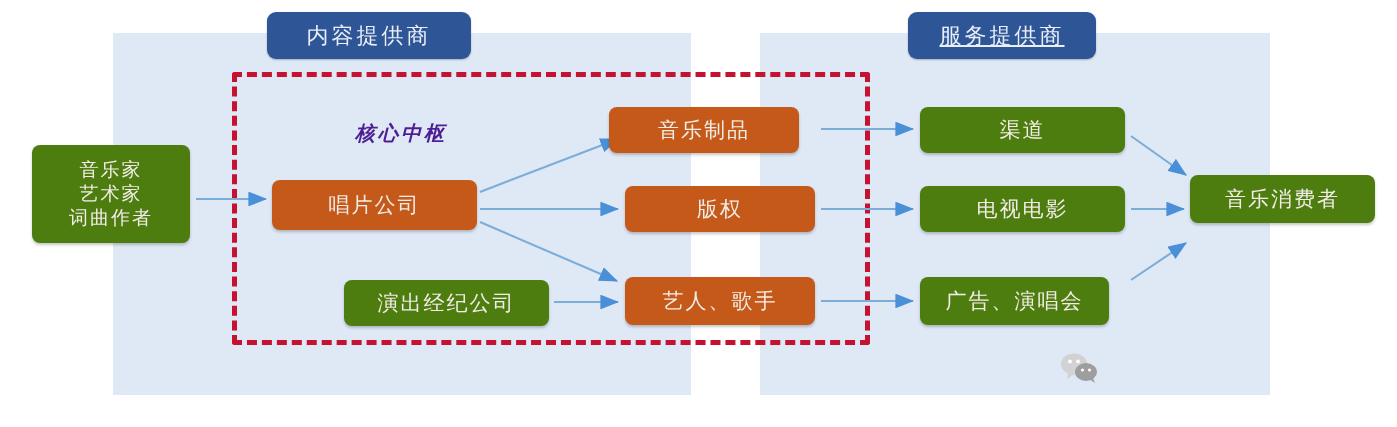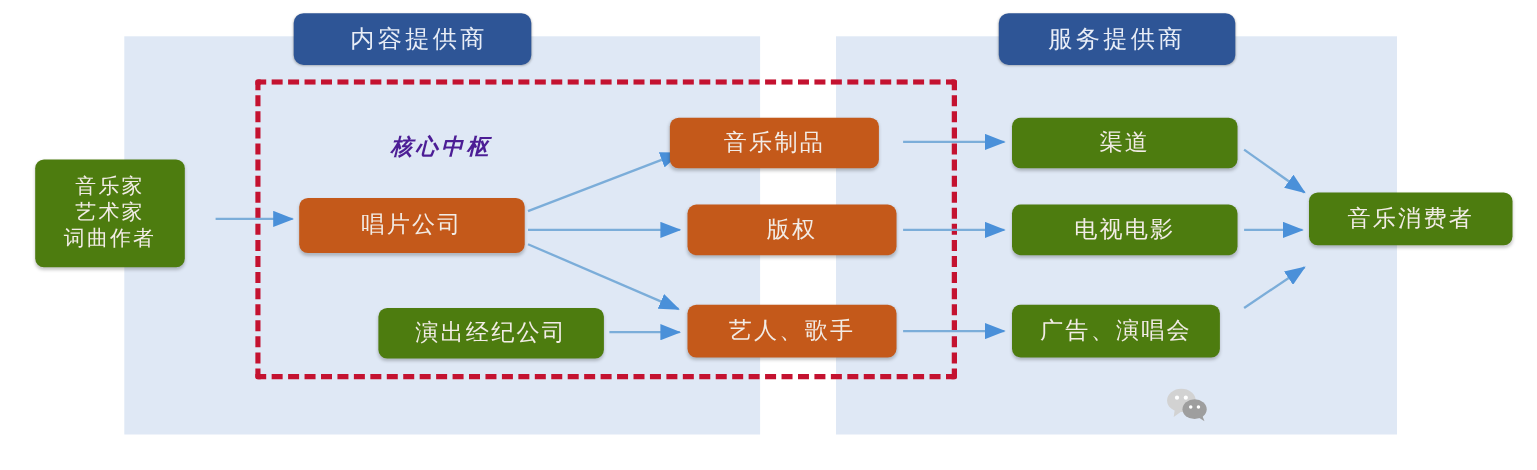--- a/index.html
+++ b/index.html
@@ -7,34 +7,34 @@
          font-family:"Liberation Sans","DejaVu Sans",sans-serif;overflow:hidden;}
 
   .panel{position:absolute;background:#dfe8f5;}
   .panel-left{left:113px;top:33px;width:578px;height:362px;}
   .panel-right{left:760px;top:33px;width:510px;height:362px;}
 
   .hdr{position:absolute;background:#2e5596;border-radius:9px;
        color:#e9eef7;font-size:22px;letter-spacing:3px;
        display:flex;align-items:center;justify-content:center;
        box-shadow:0 1px 2px rgba(0,0,0,.25);}
-  .hdr-content{left:267px;top:12px;width:204px;height:47px;padding-left:12px;}
-  .hdr-service{left:908px;top:12px;width:215px;height:47px;}
+  .hdr-content{left:267px;top:12px;width:204px;height:47px;}
+  .hdr-service{left:908px;top:12px;width:188px;height:47px;text-decoration:underline;}
 
   .dashbox{position:absolute;left:232px;top:72px;width:638px;height:273px;
            border:5px dashed #c41230;border-radius:3px;box-sizing:border-box;}
 
   .node{position:absolute;border-radius:8px;display:flex;flex-direction:column;
         align-items:center;justify-content:center;color:#f2ece6;
         font-size:21px;letter-spacing:2px;line-height:1.28;
         box-shadow:0 2px 3px rgba(0,0,0,.22);text-align:center;}
   .node.gray{background:#4d7c0f;}
   .node.orange{background:#c4591a;}
 
-  .n-creators{left:32px;top:145px;width:136px;height:98px;font-size:20px;}
+  .n-creators{left:32px;top:145px;width:158px;height:98px;font-size:20px;}
   .n-label{font-size:21px;letter-spacing:2px;}
   .n-label.sm{font-size:19px;}
 
   .n-record{left:272px;top:180px;width:205px;height:50px;text-align:center;}
   .n-agency{left:344px;top:280px;width:205px;height:46px;}
   .n-product{left:609px;top:107px;width:190px;height:46px;}
   .n-copyright{left:625px;top:186px;width:190px;height:46px;}
   .n-artist{left:625px;top:277px;width:190px;height:48px;}
   .n-channel{left:920px;top:107px;width:205px;height:46px;}
   .n-tvfilm{left:920px;top:186px;width:205px;height:46px;}

